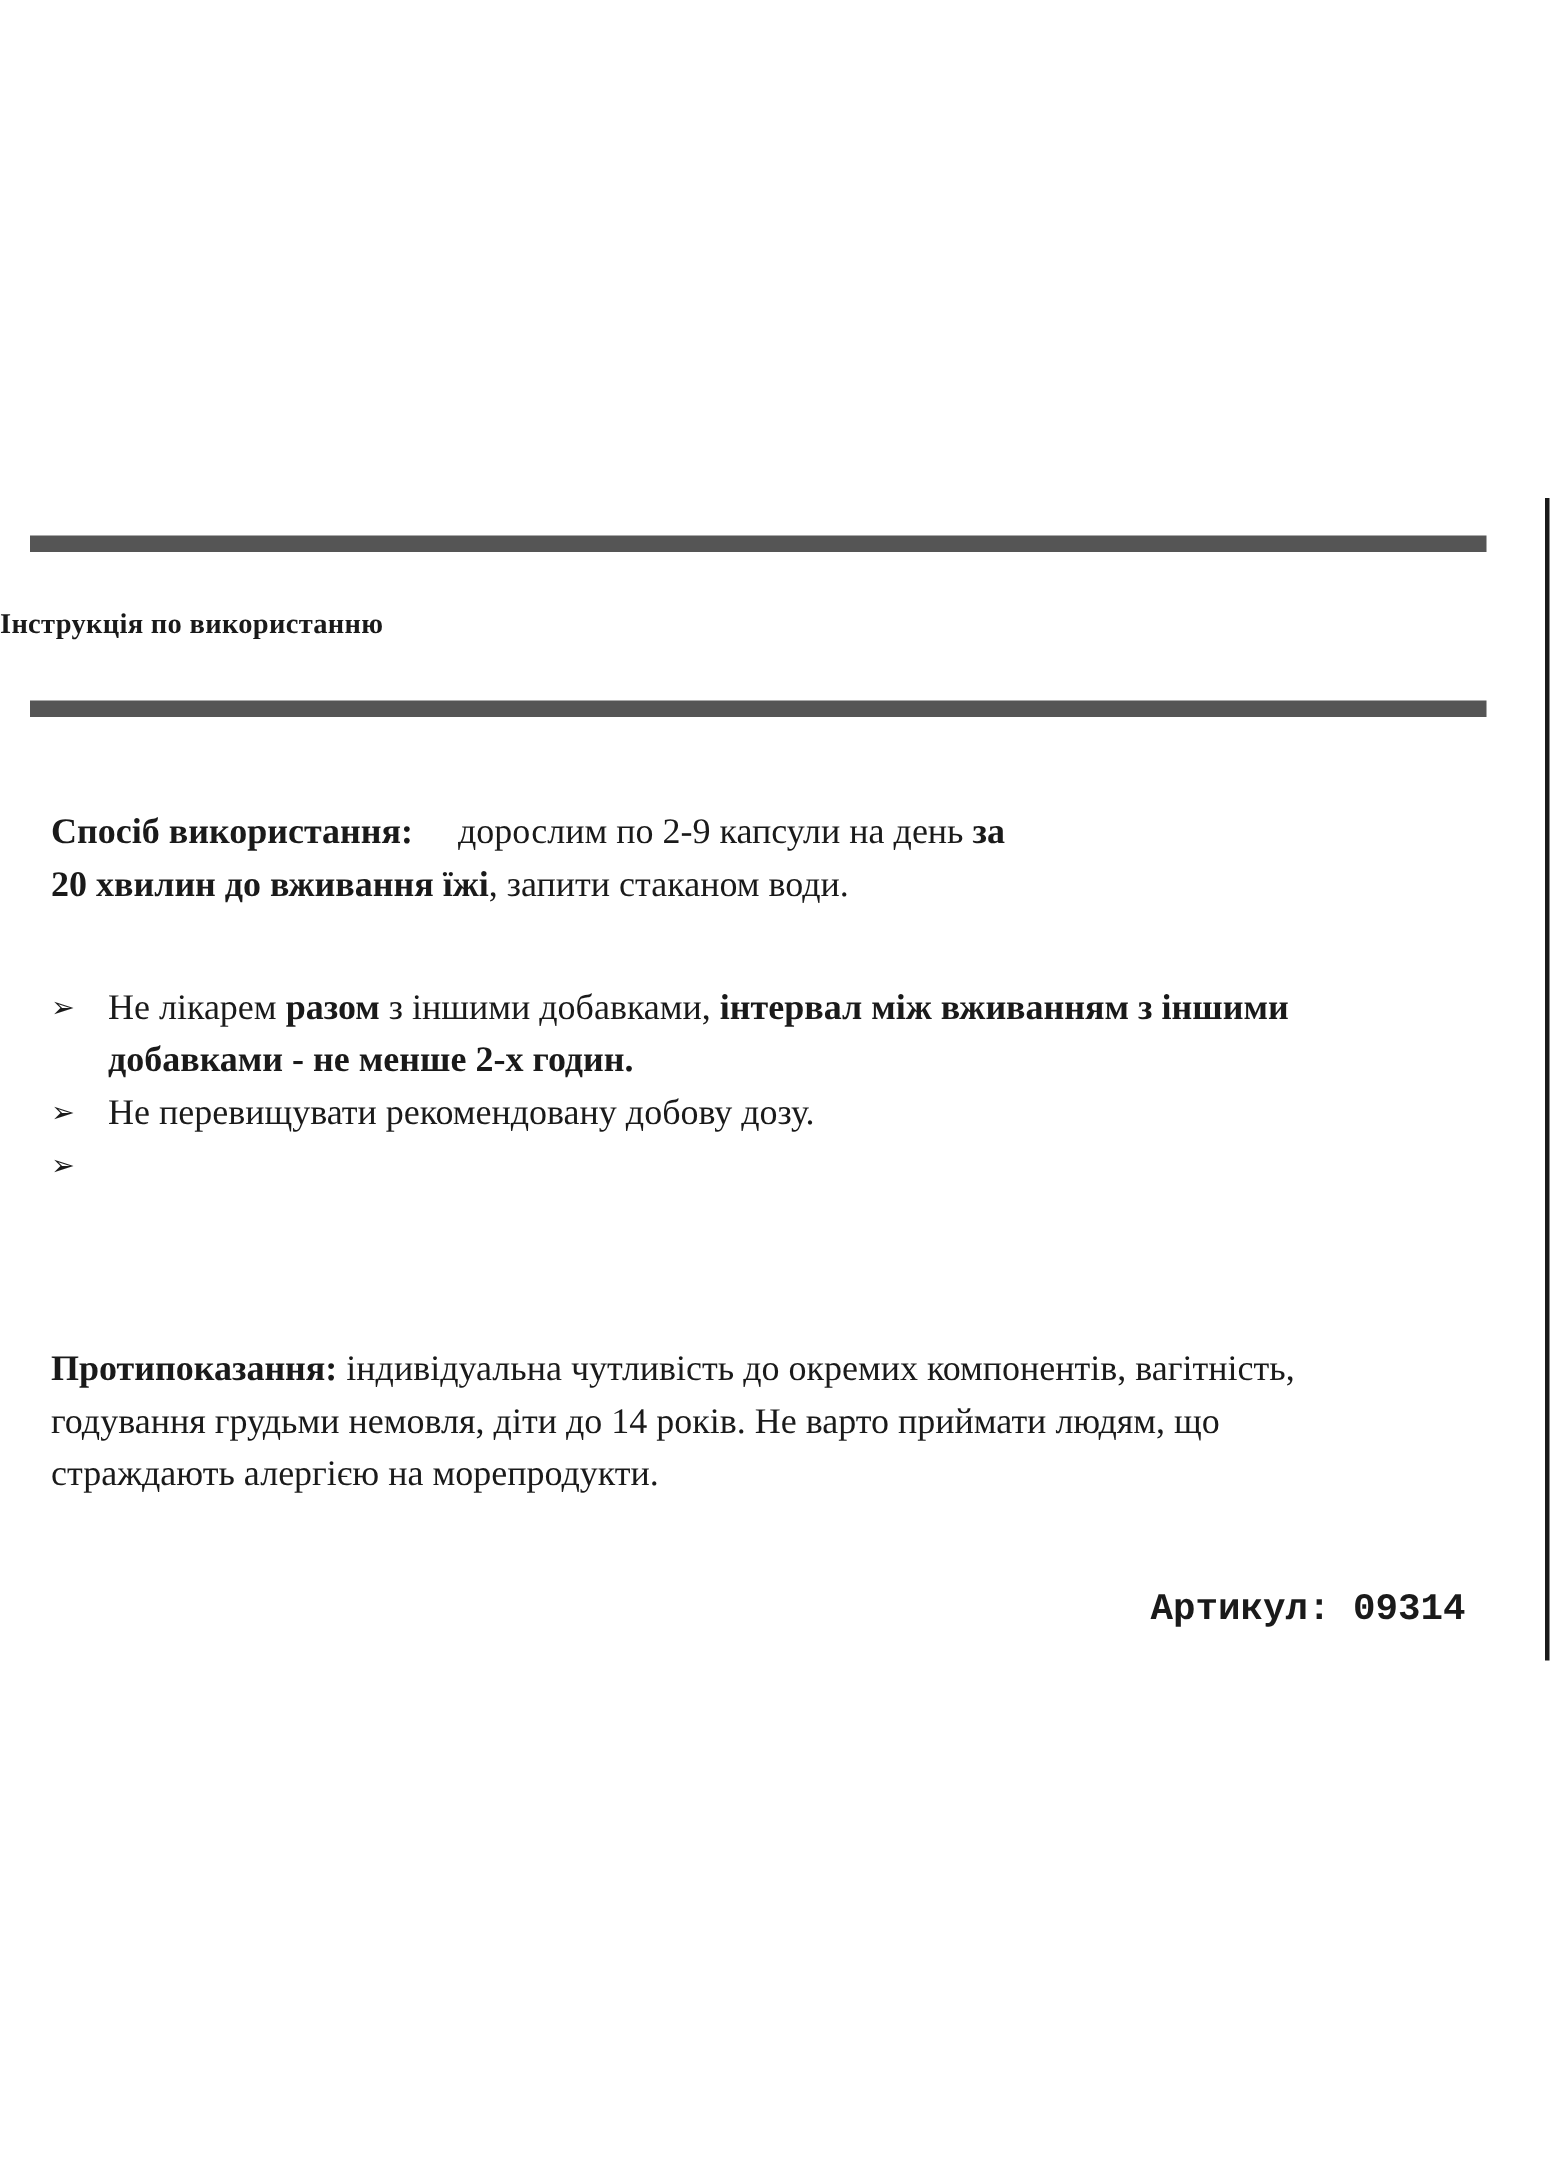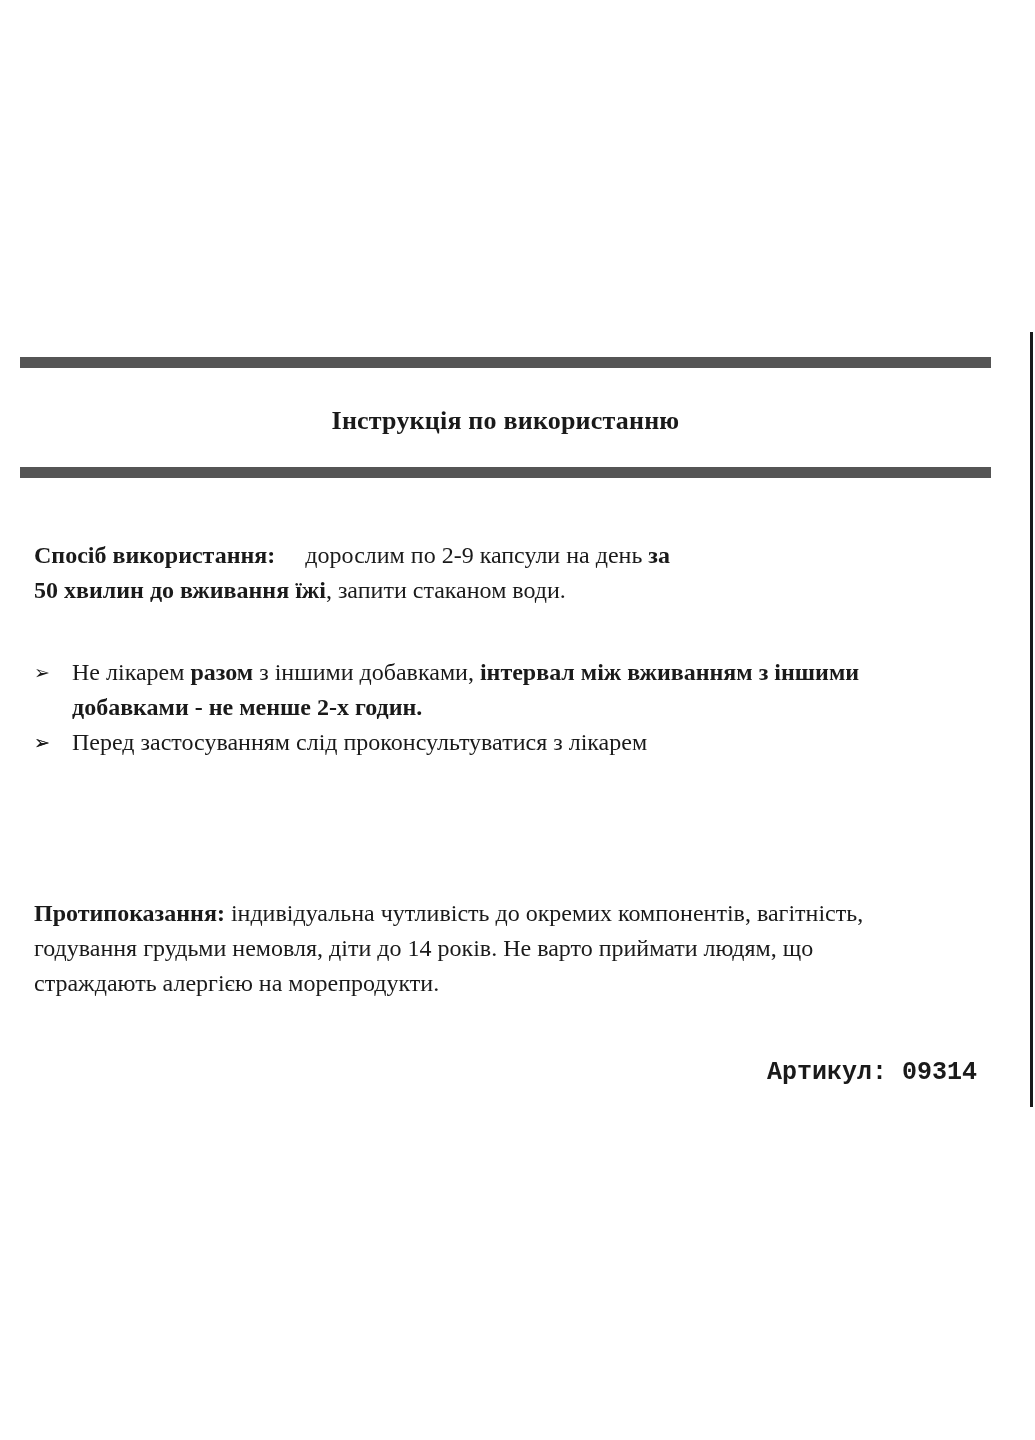--- a/index.html
+++ b/index.html
@@ -30,22 +30,22 @@
       top: 332px;
       width: 3px;
       height: 775px;
       background: #1a1a1a;
     }
     .title {
       position: absolute;
       top: 406px;
       left: 0;
       width: 1011px;
-      text-align: center;
-      font-size: 26px;
+      text-align: left;
+      font-size: 19px;
       font-weight: bold;
       letter-spacing: 0.2px;
     }
     .block {
       position: absolute;
       left: 34px;
       width: 900px;
       font-size: 24px;
       line-height: 35px;
     }
@@ -83,35 +83,35 @@
 <body>
 
 <div class="bar top"></div>
 <div class="title">Інструкція по використанню</div>
 <div class="bar bottom"></div>
 <div class="edge-line"></div>
 
 <div class="block usage">
   <span class="b">Спосіб використання:</span><span class="gap"></span><span>дорослим  по 2-9 капсули на день</span>
   <span class="b">за</span><br>
-  <span class="b">50 хвилин до вживання їжі</span><span>, запити стаканом води.</span>
+  <span class="b">20 хвилин до вживання їжі</span><span>, запити стаканом води.</span>
 </div>
 
 <div class="block warnings">
   <ul>
     <li>
       <span class="arrow">➢</span>
       <span>Не лікарем </span><span class="b">разом</span><span> з іншими добавками, </span><span class="b">інтервал між вживанням з іншими добавками  - не менше 2-х годин.</span>
     </li>
     <li>
       <span class="arrow">➢</span>
+      <span>Не перевищувати рекомендовану добову дозу.</span>
     </li>
     <li>
       <span class="arrow">➢</span>
-      <span>Перед застосуванням слід проконсультуватися з лікарем</span>
     </li>
   </ul>
 </div>
 
 <div class="block contra">
   <span class="b">Протипоказання:</span><span> індивідуальна чутливість до окремих компонентів, вагітність, годування грудьми немовля, діти до 14 років. Не варто приймати людям, що страждають алергією на морепродукти.</span>
 </div>
 
 <div class="article">
   <span>Артикул:</span>

